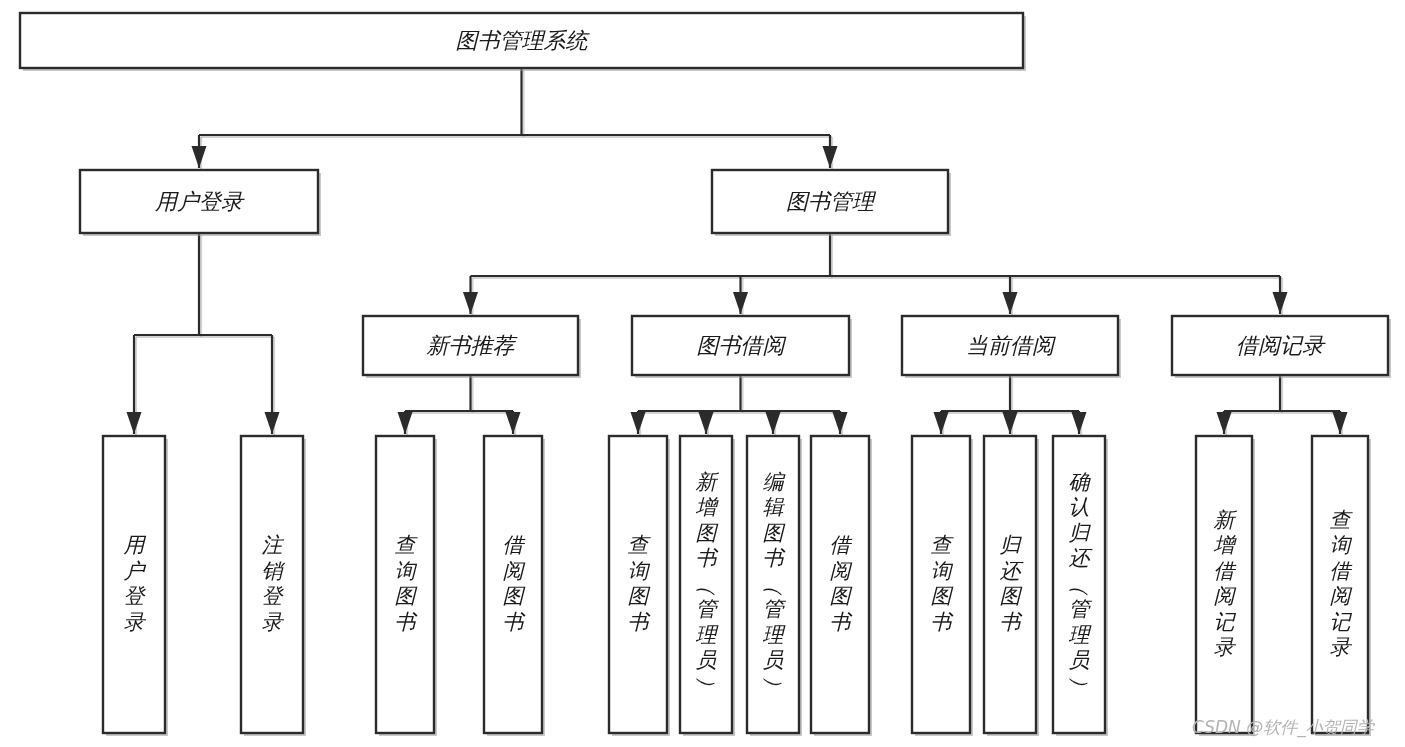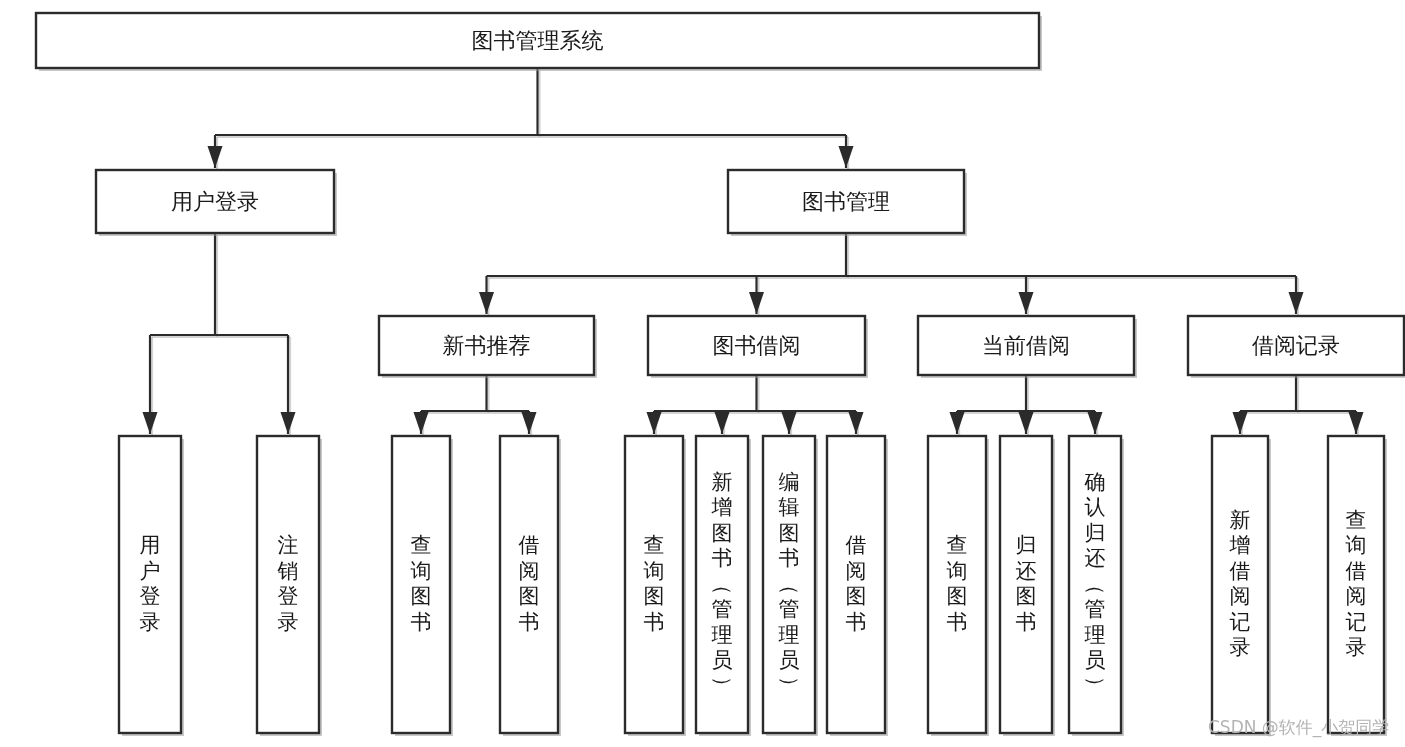--- a/index.html
+++ b/index.html
@@ -9,24 +9,25 @@
   }
   body {
     width: 1405px;
     height: 747px;
     font-family: "DejaVu Sans", "Liberation Sans", sans-serif;
     overflow: hidden;
     position: relative;
   }
   #diagram-root {
     position: absolute;
-    left: 16px;
+    left: 0;
     top: 0;
     width: 1228px;
     height: 747px;
+    font-style: italic;
   }
   svg.flow {
     display: block;
     width: 1405px;
     height: 747px;
   }
   .node-rect {
     fill: #ffffff;
     stroke: #2b2b2b;
     stroke-width: 2.4;

